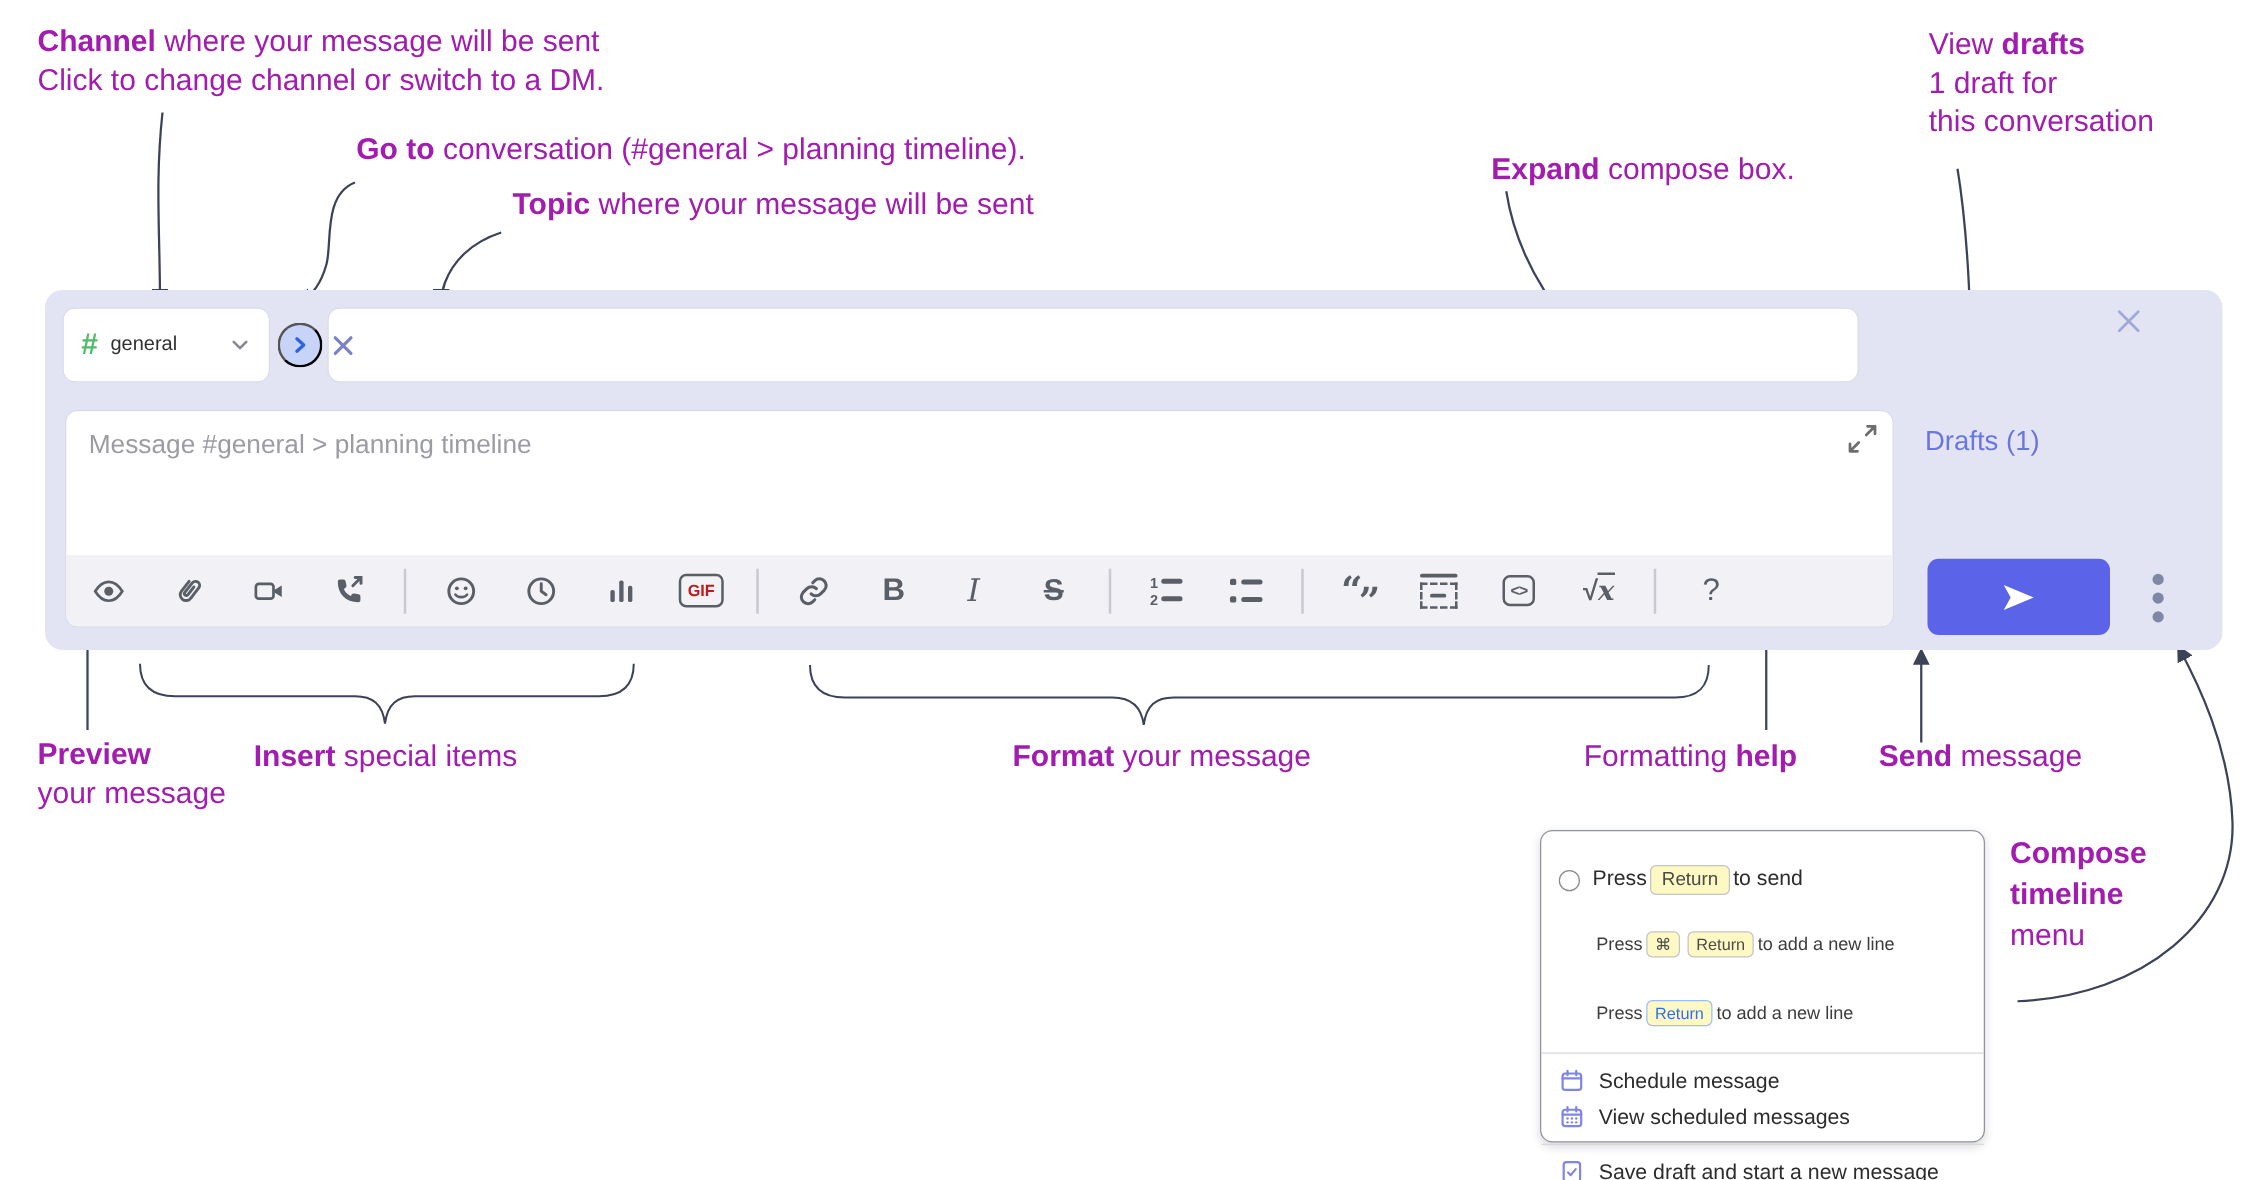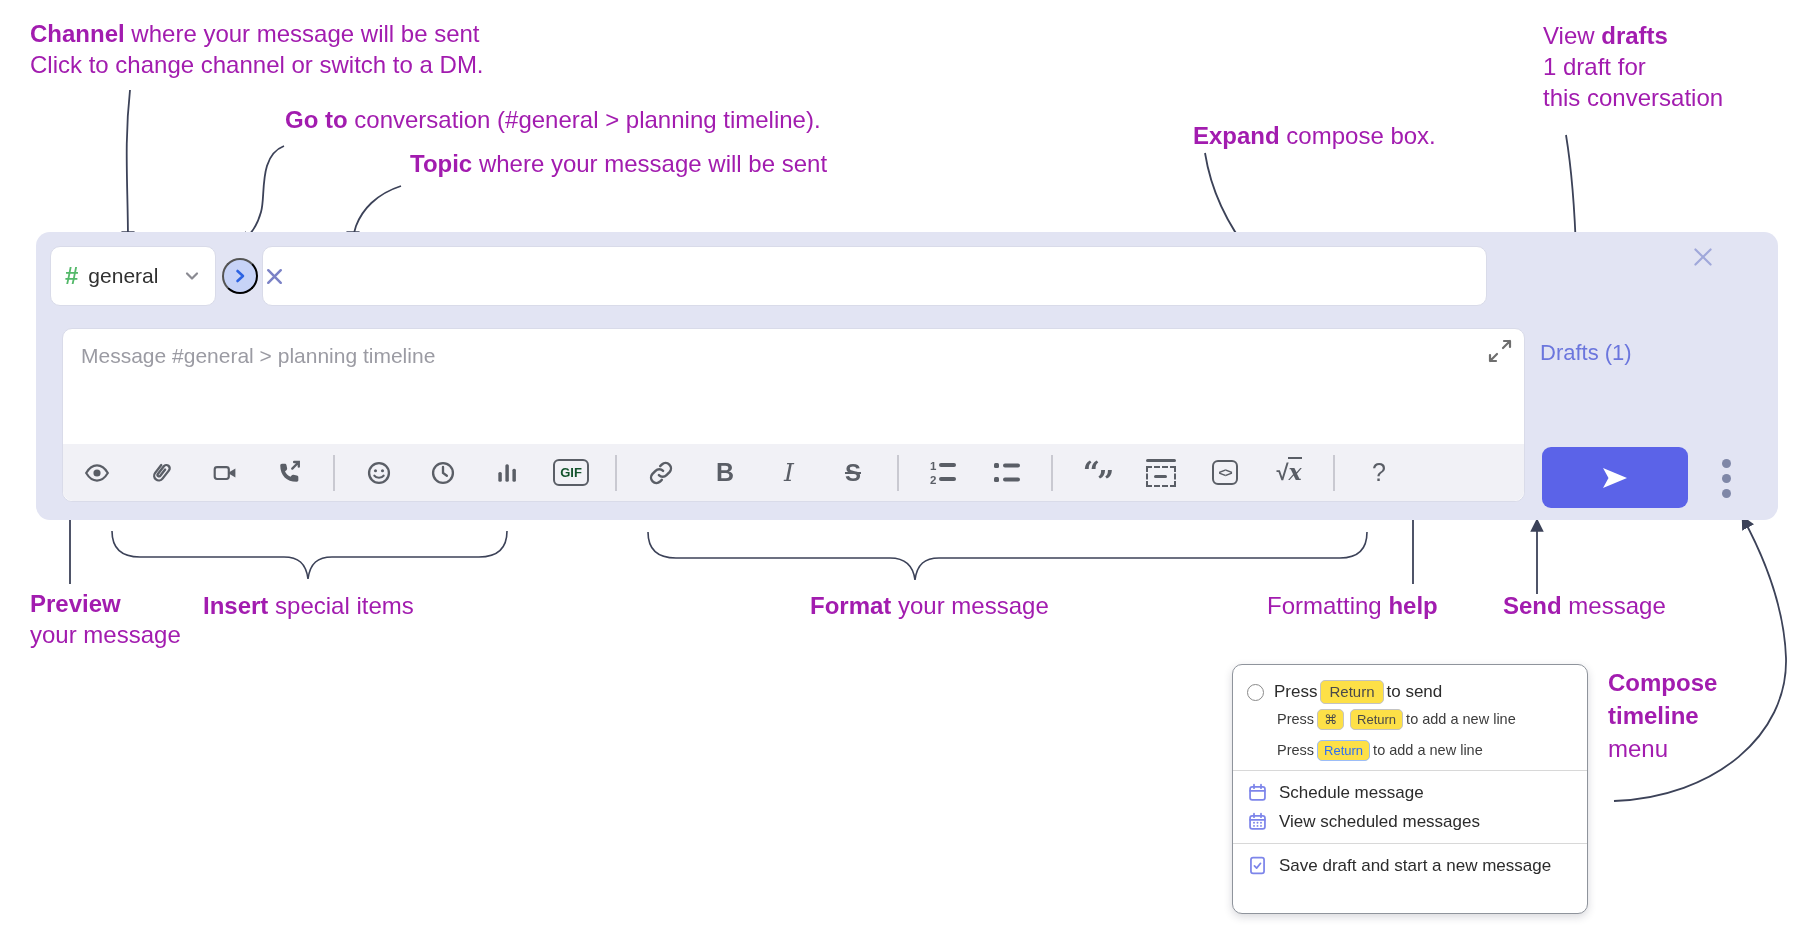--- a/index.html
+++ b/index.html
@@ -13,51 +13,51 @@
   .ann .it{}
   #arrow-layer{position:absolute;left:0;top:0;pointer-events:none;}
 
   
   .compose{position:absolute;left:36px;top:232px;width:1742px;height:288px;
            background:#e2e4f3;border-radius:14px;}
   .wbox{position:absolute;background:#fff;border:1px solid #d9dbe9;border-radius:10px;box-sizing:border-box;}
   .channel-btn{left:14px;top:14px;width:166px;height:60px;display:flex;align-items:center;
                gap:10px;padding:0 14px;cursor:pointer;}
   .hash{color:#54b96a;font-weight:700;font-size:24px;}
-  .channel-label{font-size:21px;color:#303030;flex:1;}
+  .channel-label{font-size:16px;color:#303030;flex:1;}
   .goto-btn{position:absolute;left:186px;top:26px;width:36px;height:36px;border-radius:50%;
             background:#c7d3f7;display:flex;align-items:center;justify-content:center;cursor:pointer;}
   .topic-input-wrap{left:226px;top:14px;width:1225px;height:60px;display:flex;align-items:center;}
   .topic-input{border:none;outline:none;flex:1;font-size:21px;color:#1c1c1c;background:transparent;
                padding:0 16px;font-family:inherit;}
   .icon-btn{background:none;border:none;padding:0;cursor:pointer;display:flex;align-items:center;justify-content:center;}
   .clear-topic{margin-right:14px;}
   .close-compose{position:absolute;left:1652px;top:10px;width:30px;height:30px;}
   .drafts-link{position:absolute;left:1504px;top:108px;font-size:22px;color:#6b76dd;cursor:pointer;text-decoration:none;}
 
-  .msg-panel{left:26px;top:96px;width:1463px;height:174px;border-radius:10px;}
+  .msg-panel{left:16px;top:96px;width:1463px;height:174px;border-radius:10px;}
   .msg-area{position:absolute;left:0;top:0;right:0;bottom:57px;}
   .msg-area textarea{width:100%;height:100%;border:none;outline:none;resize:none;background:transparent;
                      font-family:inherit;font-size:21px;color:#1c1c1c;padding:15px 18px;box-sizing:border-box;}
   .msg-area textarea::placeholder{color:#9b9ba3;}
   .expand-btn{position:absolute;right:10px;top:8px;width:28px;height:28px;}
 
   
   .toolbar{position:absolute;left:0;right:0;bottom:0;height:57px;background:#f1f1f6;
            border-radius:0 0 10px 10px;display:flex;align-items:center;padding:0 14px;gap:24px;box-sizing:border-box;}
   .tbtn{width:40px;height:40px;background:none;border:none;padding:0;cursor:pointer;
         display:flex;align-items:center;justify-content:center;color:#5a5e66;}
   .tsep{width:2px;height:36px;background:#c9c9d1;flex:none;}
   .t-b{font-weight:800;font-size:25px;color:#5a5e66;}
   .t-i{font-style:italic;font-family:"DejaVu Serif",serif;font-size:25px;color:#5a5e66;}
   .t-s{font-weight:700;font-size:24px;color:#5a5e66;text-decoration:line-through;}
   .t-q{font-family:"DejaVu Serif",serif;font-weight:700;font-size:30px;color:#5a5e66;letter-spacing:-3px;line-height:10px;}
   .t-q .q2{position:relative;top:9px;}
   .gif-box{border:2.5px solid #5a5e66;border-radius:6px;font-size:13px;font-weight:700;
-           padding:4px 5px;color:#14532d;}
+           padding:4px 5px;color:#b91c1c;}
   .code-box{border:2.5px solid #5a5e66;border-radius:6px;font-size:13px;font-weight:700;
             padding:3px 4px;color:#5a5e66;letter-spacing:-1px;}
   .sp-icon{width:26px;height:17px;border:2.5px dashed #5a5e66;position:relative;margin-top:7px;}
   .sp-icon::before{content:"";position:absolute;left:-2px;right:-2px;top:-9px;height:3.5px;background:#5a5e66;border-radius:2px;}
   .sp-icon::after{content:"";position:absolute;left:6px;top:7px;width:13px;height:3.5px;background:#5a5e66;border-radius:2px;}
   .t-math{font-size:22px;color:#5a5e66;font-weight:600;}
   .t-math .mx{font-style:italic;font-family:"DejaVu Serif",serif;border-top:2px solid #5a5e66;padding-top:0px;}
   .t-help{font-size:25px;color:#5a5e66;}
 
   
@@ -69,22 +69,22 @@
 
   
   .popup{position:absolute;left:1232px;top:664px;width:356px;height:250px;background:#fff;
          border:1.5px solid #8f949c;border-radius:10px;box-shadow:0 3px 8px rgba(40,40,60,.18);
          box-sizing:border-box;padding:11px 14px;font-size:17px;color:#2c2c2c;}
   .opt-row{display:flex;align-items:center;gap:10px;margin:3px 0 2px;cursor:pointer;white-space:nowrap;}
   .opt-sub{margin:3px 0 8px 30px;font-size:14.5px;color:#3c3c3c;white-space:nowrap;}
   .radio{width:17px;height:17px;border:1.7px solid #8a8a8a;border-radius:50%;box-sizing:border-box;flex:none;}
   .radio.sel{border-color:#2e6ef5;position:relative;}
   .radio.sel::after{content:"";position:absolute;left:2.5px;top:2.5px;width:8px;height:8px;border-radius:50%;background:#2e6ef5;}
-  .kbd{display:inline-block;border:1.3px solid #c3c3c3;border-radius:5px;background:#fde047;
-       padding:0 8px;font-size:15px;line-height:22px;color:#4a4a4a;margin:1px 3px;}
+  .kbd{display:inline-block;border:1.3px solid #c3c3c3;border-radius:5px;background:#fef9c3;
+       padding:0 8px;font-size:15px;line-height:22px;color:#4a4a4a;margin:13px 3px;}
   .kbd.sm{font-size:13px;line-height:19px;padding:0 6px;}
   .kbd.blue{border-color:#9cbdf7;color:#2e6ef5;}
   .pop-div{border-top:1.3px solid #d8d8d8;margin:7px -14px;}
   .mitem{display:flex;align-items:center;gap:11px;padding:4px 0;cursor:pointer;white-space:nowrap;color:#2c2c2c;}
 </style>
 </head>
 <body>
 
 <svg id="arrow-layer" width="1814" height="944">
   <defs>

